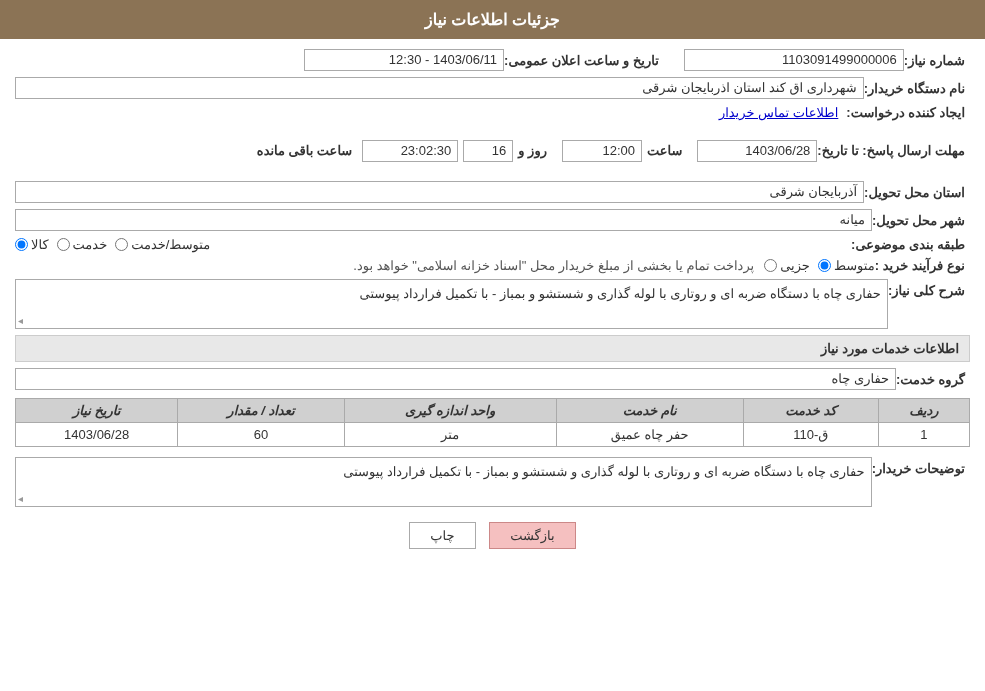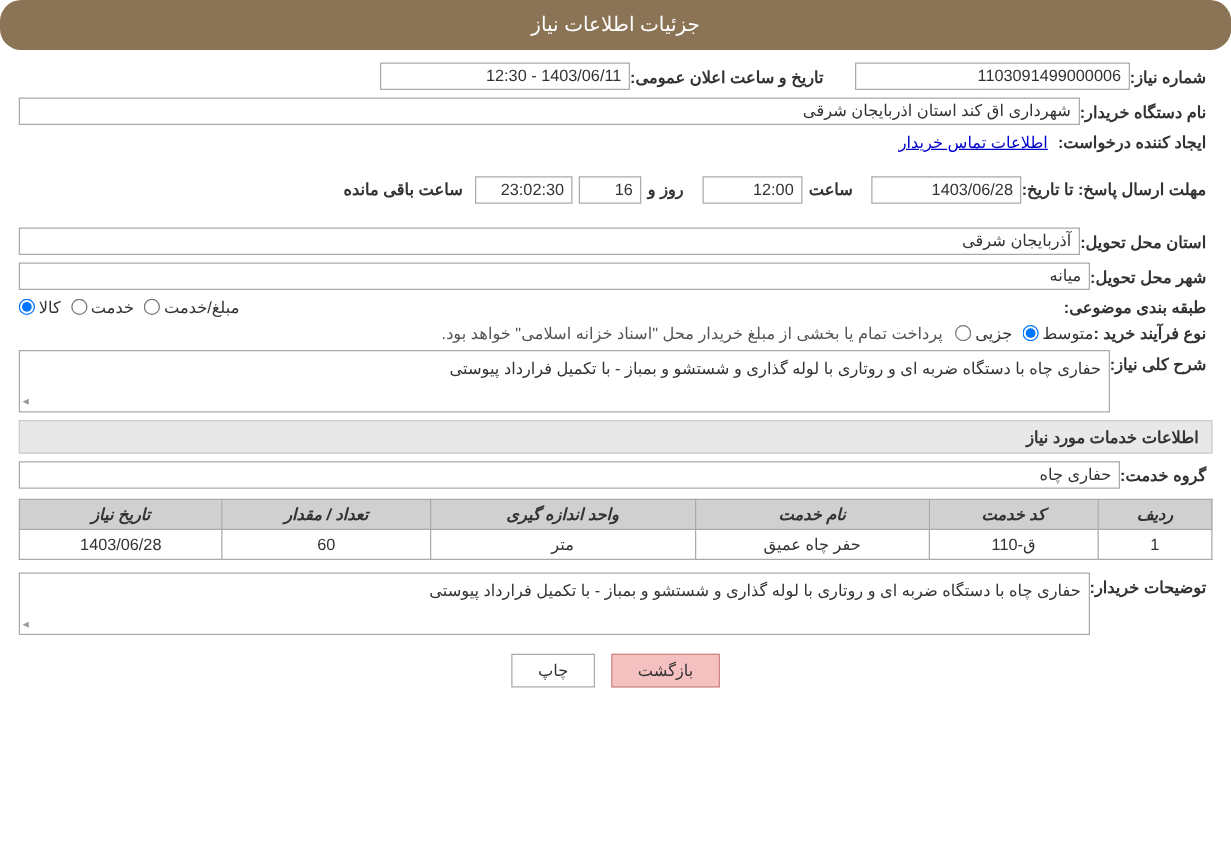--- a/index.html
+++ b/index.html
@@ -15,22 +15,21 @@
       margin: 0 auto;
       background: #fff;
       min-height: 691px;
     }
     .header-bar {
       background: #8B7355;
       color: #fff;
       text-align: center;
       padding: 10px 15px;
       font-size: 16px;
-      font-weight: normal;
-      border-radius: 17px;
+      font-weight: bold;
     }
     .content {
       padding: 10px 15px;
     }
     .form-row {
       display: flex;
       align-items: center;
       margin-bottom: 6px;
       flex-wrap: wrap;
     }
@@ -163,39 +162,39 @@
       <span class="link-style" style="margin-right:8px; white-space:nowrap;">اطلاعات تماس خریدار</span>
     </div>
 
     <div class="form-row" style="align-items:center;">
       <span class="label">مهلت ارسال پاسخ: تا تاریخ:</span>
       <div class="value-box-inline" style="width:120px; margin-left:5px;">1403/06/28</div>
       <span class="label" style="margin:0 5px;">ساعت</span>
       <div class="value-box-inline" style="width:80px; margin-left:5px;">12:00</div>
       <span class="label" style="margin:17px 5px;">روز و</span>
       <div class="value-box-inline" style="width:50px; margin-left:5px;">16</div>
-      <div class="value-box-inline" style="width:78px; margin-left:5px;">23:02:30</div>
+      <div class="value-box-inline" style="width:96px; margin-left:5px;">23:02:30</div>
       <span class="label">ساعت باقی مانده</span>
     </div>
 
     <div class="form-row">
       <span class="label">استان محل تحویل:</span>
       <div class="value-box">آذربایجان شرقی</div>
     </div>
 
     <div class="form-row">
       <span class="label">شهر محل تحویل:</span>
       <div class="value-box">میانه</div>
     </div>
 
     <div class="form-row">
       <span class="label">طبقه بندی موضوعی:</span>
       <div class="radio-group">
         <div class="radio-item">
-          <span>مبلغ/خدمت</span>
+          <span>متوسط/خدمت</span>
           <input type="radio" name="category" style="">
         </div>
         <div class="radio-item">
           <span>خدمت</span>
           <input type="radio" name="category" style="">
         </div>
         <div class="radio-item">
           <span>کالا</span>
           <input type="radio" name="category" checked="" style="">
         </div>

